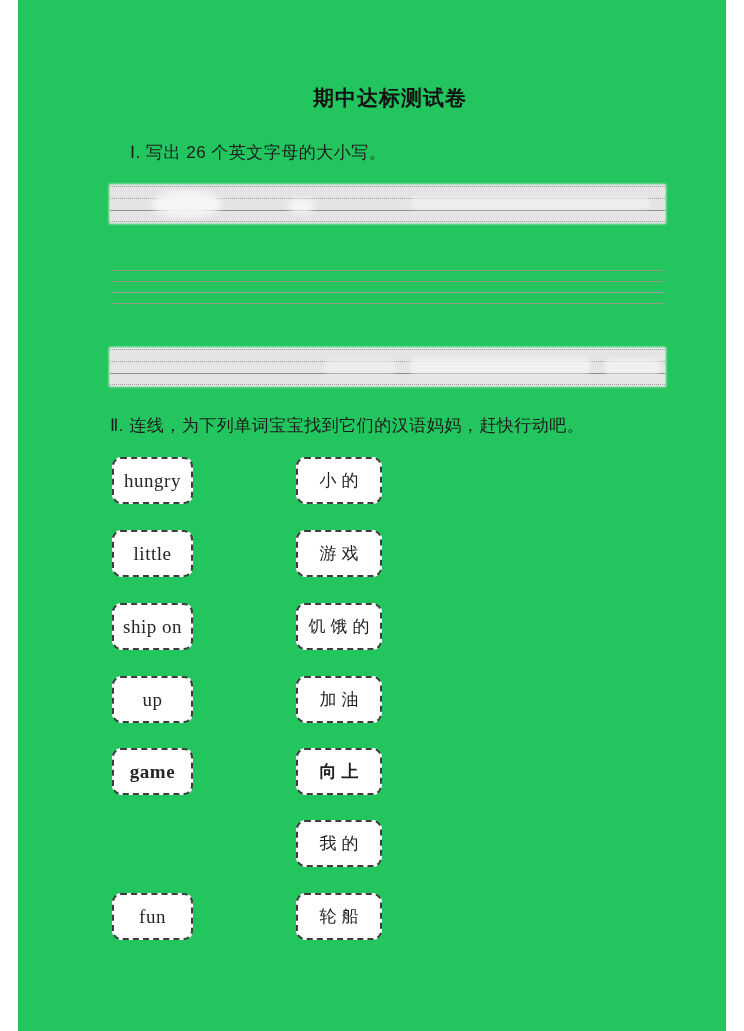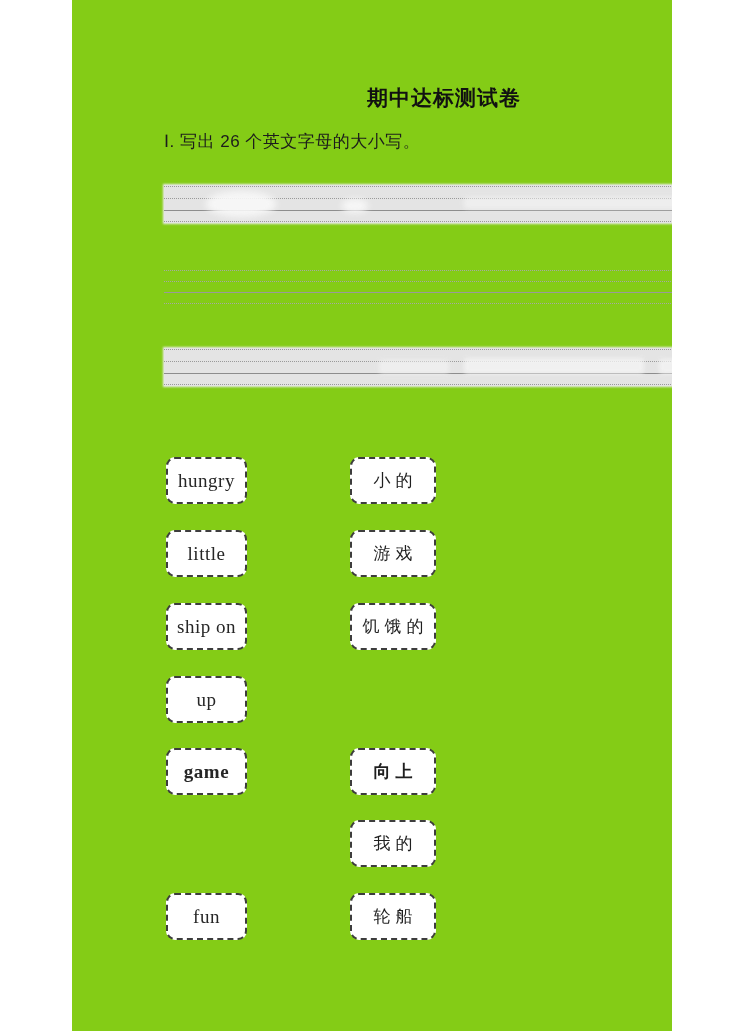--- a/index.html
+++ b/index.html
@@ -1,22 +1,22 @@
 <!DOCTYPE html>
 <html><head>
 <meta charset="utf-8">
 <style>
   * { margin: 0; padding: 0; box-sizing: border-box; }
   html, body { background: #ffffff; }
   .page {
     position: relative;
-    width: 600px;
+    width: 708px;
     height: 1031px;
     margin: 0 auto;
-    background: #84cc16;
+    background: #22c55e;
     font-family: "Liberation Sans", sans-serif;
     overflow: hidden;
   }
   .title {
     position: absolute;
     top: 84px;
     left: 0;
     width: 744px;
     text-align: center;
     font-size: 21px;
@@ -27,21 +27,21 @@
   }
   .heading {
     position: absolute;
     left: 92px;
     font-size: 17px;
     color: #1c1c1c;
     letter-spacing: 0.5px;
     white-space: nowrap;
     font-family: "Liberation Sans", sans-serif;
   }
-  .heading-1 { top: 130px; }
+  .heading-1 { top: 141px; margin-left: 20px; }
   .heading-2 { top: 414px; }
 
   
   .band {
     position: absolute;
     left: 92px;
     width: 555px;
   }
   .band-grey {
     background: #e4e4e4;
@@ -138,20 +138,21 @@
   <div class="band band-grey" style="top:348px;height:38px;">
     <div class="grid-line line-dotted" style="top:1px;"></div>
     <div class="grid-line line-dotted" style="top:13px;"></div>
     <div class="grid-line line-solid" style="top:25px;"></div>
     <div class="grid-line line-dotted" style="top:36px;"></div>
     <div class="artifact-streak" style="left:215px;top:12px;width:70px;height:14px;"></div>
     <div class="artifact-streak" style="left:300px;top:10px;width:180px;height:16px;opacity:0.8;"></div>
     <div class="artifact-streak" style="left:495px;top:11px;width:55px;height:15px;opacity:0.8;"></div>
   </div>
 
+  <div class="heading heading-2">Ⅱ. 连线，为下列单词宝宝找到它们的汉语妈妈，赶快行动吧。</div>
 
   <div class="word-box word-box-en row-0">
     <span class="word-en">hungry</span>
   </div>
   <div class="word-box word-box-en row-1">
     <span class="word-en">little</span>
   </div>
   <div class="word-box word-box-en row-2">
     <span class="word-en">ship on</span>
   </div>
@@ -167,20 +168,23 @@
 
   <div class="word-box word-box-zh row-0">
     <span class="word-zh">小的</span>
   </div>
   <div class="word-box word-box-zh row-1">
     <span class="word-zh">游戏</span>
   </div>
   <div class="word-box word-box-zh row-2">
     <span class="word-zh">饥饿的</span>
   </div>
+  <div class="word-box word-box-zh row-3">
+    <span class="word-zh">加油</span>
+  </div>
   <div class="word-box word-box-zh row-4">
     <span class="word-zh">向上</span>
   </div>
   <div class="word-box word-box-zh row-5">
     <span class="word-zh">我的</span>
   </div>
   <div class="word-box word-box-zh row-6">
     <span class="word-zh">轮船</span>
   </div>
 

